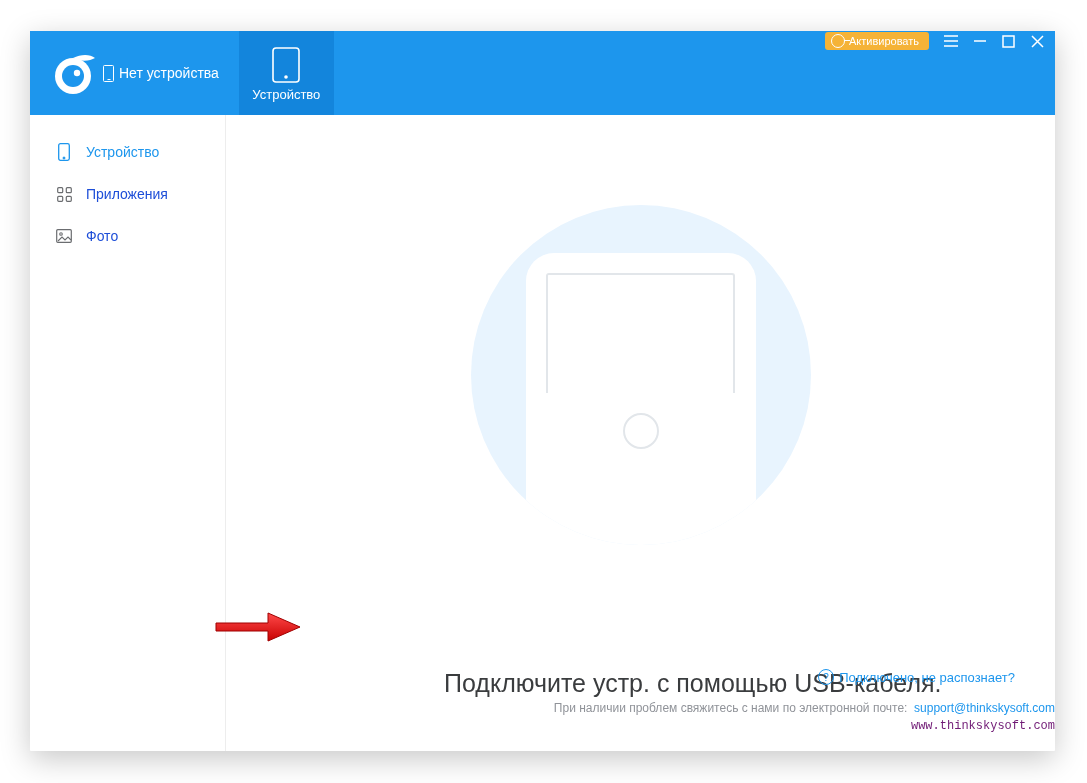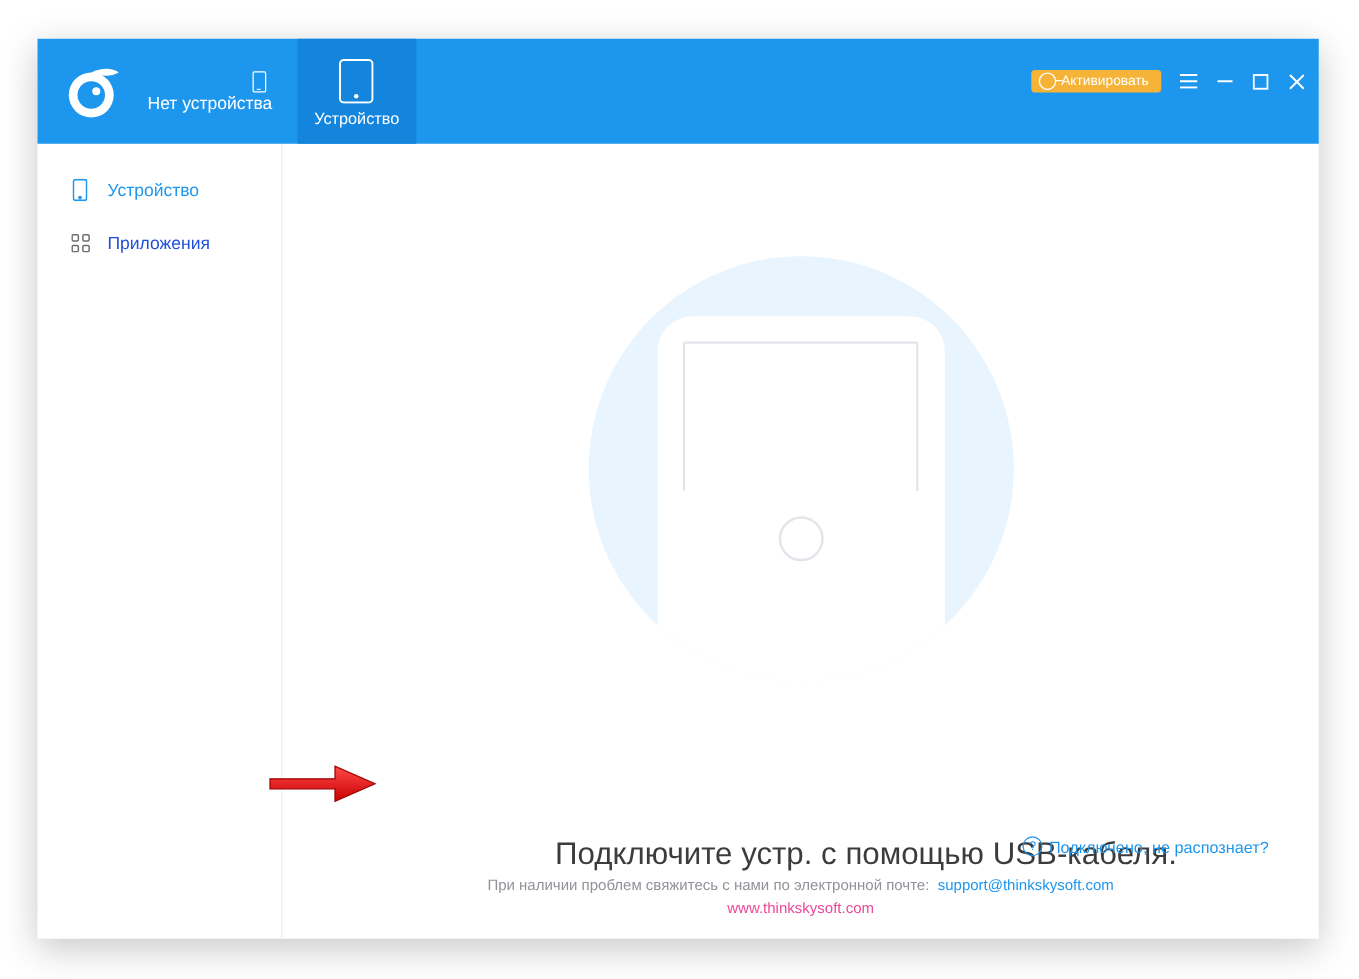--- a/index.html
+++ b/index.html
@@ -2,27 +2,27 @@
 <html><head>
 <meta charset="utf-8">
 <style>
   html,body{margin:0;padding:0;font-family:"Segoe UI",Arial,sans-serif;background:#ffffff;}
   #frame{position:relative;width:1087px;height:783px;margin:0 auto;}
   #win{position:absolute;left:30px;top:31px;width:1025px;height:720px;background:#ffffff;box-shadow:0 8px 30px rgba(0,0,0,.22);border-radius:1px;}
   
   #hdr{height:84px;background:#1d96ed;color:#ffffff;display:flex;align-items:stretch;position:relative;}
   #logo-area{display:flex;align-items:center;padding-left:18px;padding-right:20px;}
   #logo-icon{width:50px;height:50px;position:relative;}
-  #nodev{display:flex;align-items:flex-end;font-size:14px;color:#ffffff;margin-left:20px;flex-direction:column;}
+  #nodev{display:flex;align-items:flex-start;font-size:14px;color:#ffffff;margin-left:5px;}
   #nodev .dev-icon{display:inline-block;width:9px;height:15px;border:1.2px solid #ffffff;border-radius:1.5px;margin-right:5px;position:relative;}
   #nodev .dev-icon:after{content:"";position:absolute;bottom:1px;left:50%;width:3px;height:1px;background:#fff;transform:translateX(-50%);} 
   .tab{display:flex;flex-direction:column;align-items:center;justify-content:center;width:95px;font-size:13px;cursor:pointer;}
   .tab.active{background:#1385dc;}
   .tab .t-ic{width:40px;height:40px;display:flex;align-items:center;justify-content:center;margin-bottom:2px;}
-  #win-controls{position:absolute;top:25px;right:10px;display:flex;align-items:center;gap:14px;}
+  #win-controls{position:absolute;top:1px;right:10px;display:flex;align-items:center;gap:14px;}
   #activate{background:#f5b337;color:#ffffff;font-size:11px;padding:2px 10px 2px 6px;border-radius:3px;display:flex;align-items:center;cursor:pointer;}
   #activate .key{width:12px;height:12px;border:1.3px solid #fff;border-radius:50%;margin-right:4px;position:relative;}
   #activate .key:after{content:"";position:absolute;right:-6px;top:5px;width:6px;height:1.3px;background:#fff;}
   .wc{width:15px;height:15px;display:flex;align-items:center;justify-content:center;cursor:pointer;}
   
   #body{display:flex;height:calc(100% - 84px);} 
   #sidebar{width:195px;border-right:1px solid #ededed;padding-top:16px;}
   .side-item{display:flex;align-items:center;height:42px;padding-left:26px;font-size:14px;color:#1d4ed8;cursor:pointer;}
   .side-item .s-ic{width:16px;height:16px;margin-right:14px;display:flex;align-items:center;justify-content:center;}
   .side-item.active{color:#1d96ed;}
@@ -33,23 +33,23 @@
   #phone .screen{margin-top:20px;width:185px;height:118px;border:2px solid #e2e6ea;border-bottom:none;border-radius:3px 3px 0 0;}
   #phone .homebtn{margin-top:20px;width:32px;height:32px;border:2.5px solid #e2e6ea;border-radius:50%;}
   #cable{position:absolute;top:265px;left:50%;transform:translateX(-50%);display:flex;flex-direction:column;align-items:center;}
   #cable .plug-top{width:16px;height:14px;background:#ffffff;border-radius:2px 2px 0 0;}
   #cable .plug-body{width:28px;height:30px;background:#ffffff;border-radius:4px;}
   #cable .wire{width:5px;height:60px;background:#ffffff;}
   #msg-row{position:absolute;top:554px;left:0;right:12px;display:flex;align-items:flex-start;}
   #main-msg{font-size:25px;font-weight:300;color:#3a3c3e;margin-left:218px;}
   #help-link{position:absolute;right:28px;display:flex;align-items:center;font-size:13px;color:#1d96ed;cursor:pointer;}
   #help-link .q{width:14px;height:14px;border:1.5px solid #1d96ed;border-radius:50%;display:flex;align-items:center;justify-content:center;font-size:10px;margin-right:5px;}
-  #footer{position:absolute;bottom:18px;left:0;right:0;text-align:center;font-size:12px;color:#909399;}
+  #footer{position:absolute;bottom:18px;left:0;right:0;text-align:right;font-size:12px;color:#909399;}
   #footer .sup{color:#1d96ed;cursor:pointer;}
-  #footer .site{display:block;color:#ec4899;margin-top:4px;cursor:pointer;}
+  #footer .site{display:block;color:#701a75;margin-top:4px;cursor:pointer;font-family:Liberation Mono, monospace;}
   
   #arrow{position:absolute;left:214px;top:609px;pointer-events:none;}
 </style>
 </head>
 <body>
 
 <div id="frame">
   <div id="win">
 
     <div id="hdr">
@@ -119,20 +119,30 @@
           <span class="s-ic">
               <svg width="15" height="15" viewBox="0 0 15 15">
                 <rect x="0.7" y="0.7" width="5" height="5" rx="1" fill="none" stroke="#6b6d70" stroke-width="1.2"></rect>
                 <rect x="9.3" y="0.7" width="5" height="5" rx="1" fill="none" stroke="#6b6d70" stroke-width="1.2"></rect>
                 <rect x="0.7" y="9.3" width="5" height="5" rx="1" fill="none" stroke="#6b6d70" stroke-width="1.2"></rect>
                 <rect x="9.3" y="9.3" width="5" height="5" rx="1" fill="none" stroke="#6b6d70" stroke-width="1.2"></rect>
               </svg>
             </span>
           <span>Приложения</span>
         </div>
+        <div class="side-item">
+          <span class="s-ic">
+              <svg width="16" height="14" viewBox="0 0 16 14">
+                <rect x="0.7" y="0.7" width="14.6" height="12.6" rx="1" fill="none" stroke="#6b6d70" stroke-width="1.2"></rect>
+                <circle cx="5" cy="5" r="1.3" fill="none" stroke="#6b6d70" stroke-width="1.1"></circle>
+                <path d="M2 12 l4 -4 3 3 3 -3 3 3" fill="none" stroke="#6b6d70" stroke-width="1.1"></path>
+              </svg>
+            </span>
+          <span>Фото</span>
+        </div>
       </div>
 
       <div id="main">
         <div id="illus">
           <div id="phone">
             <div class="screen"></div>
             <div class="homebtn"></div>
           </div>
           <div id="cable">
             <div class="plug-top"></div>

